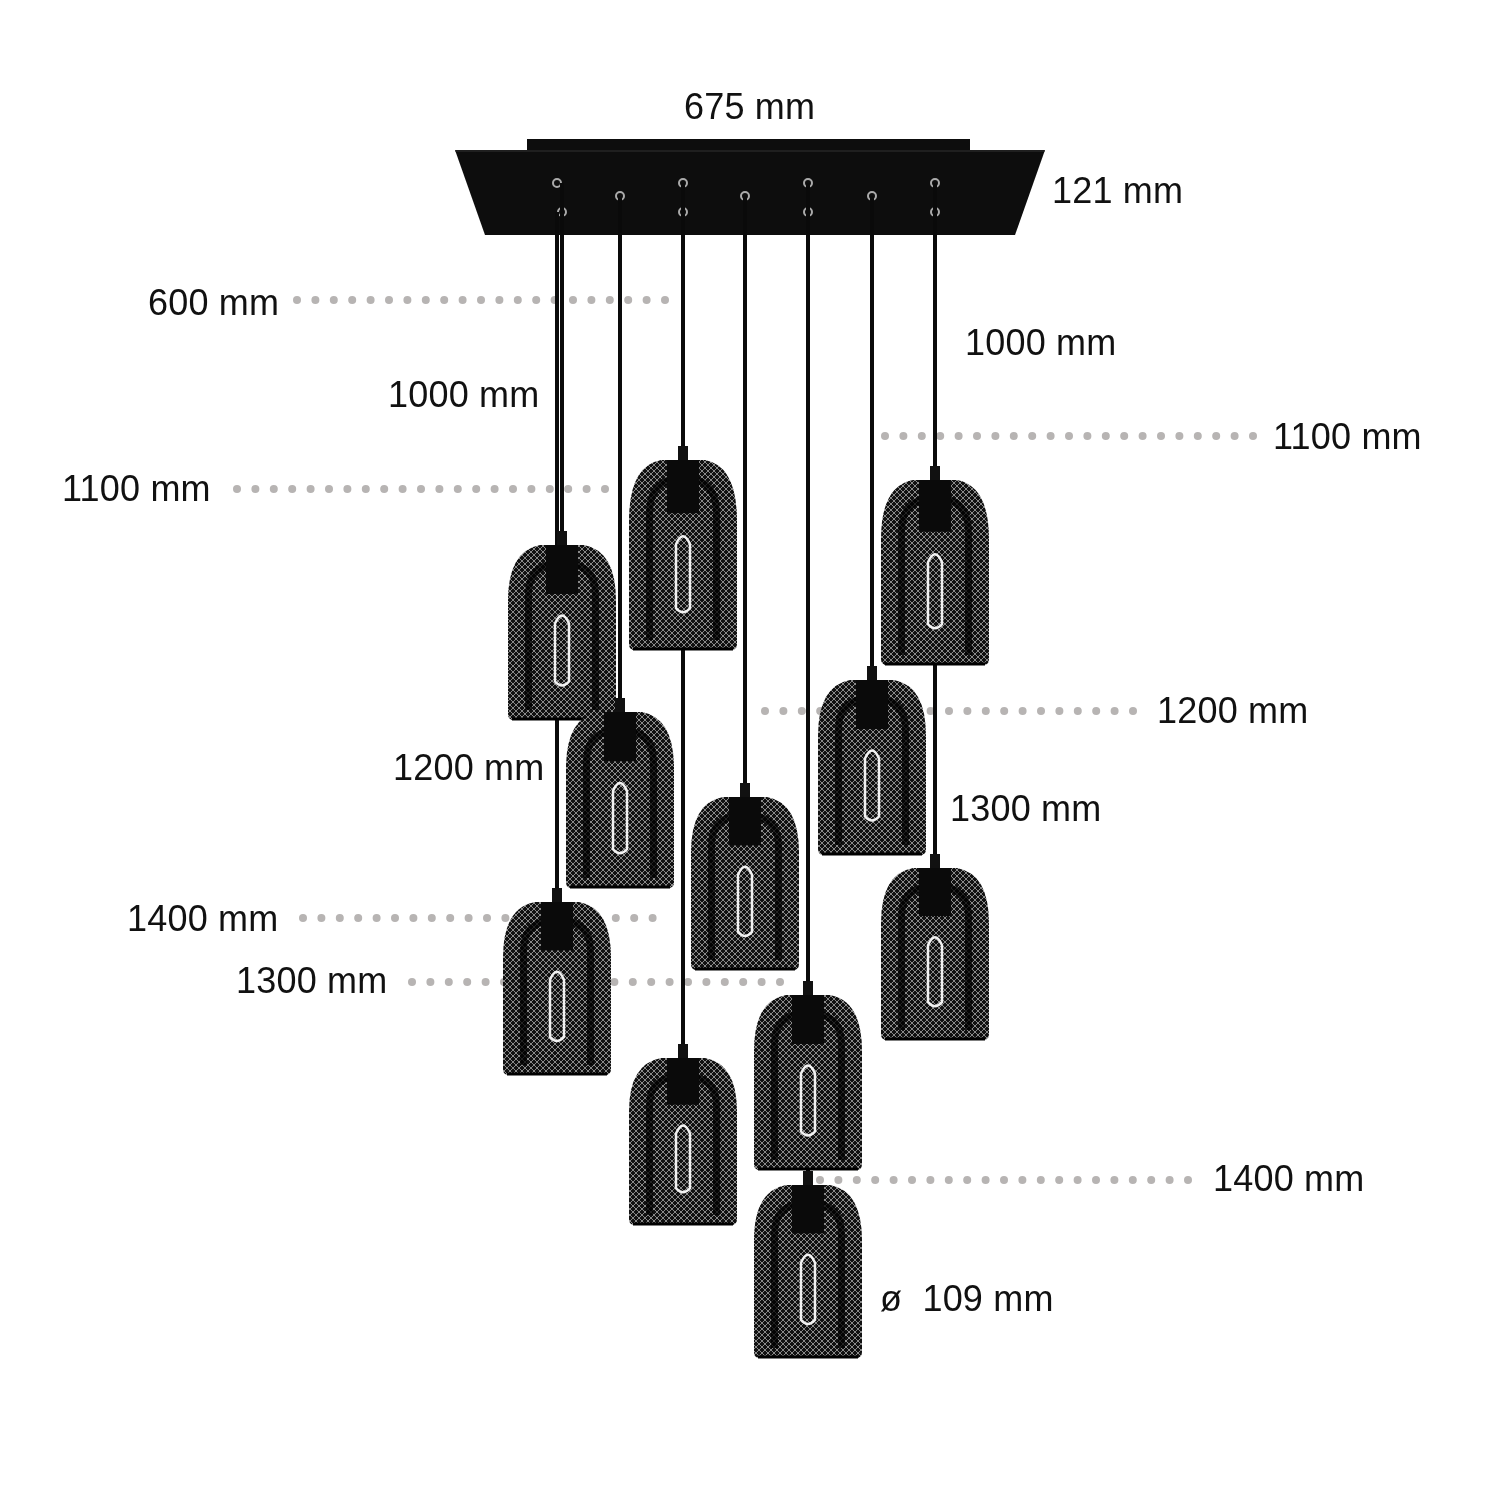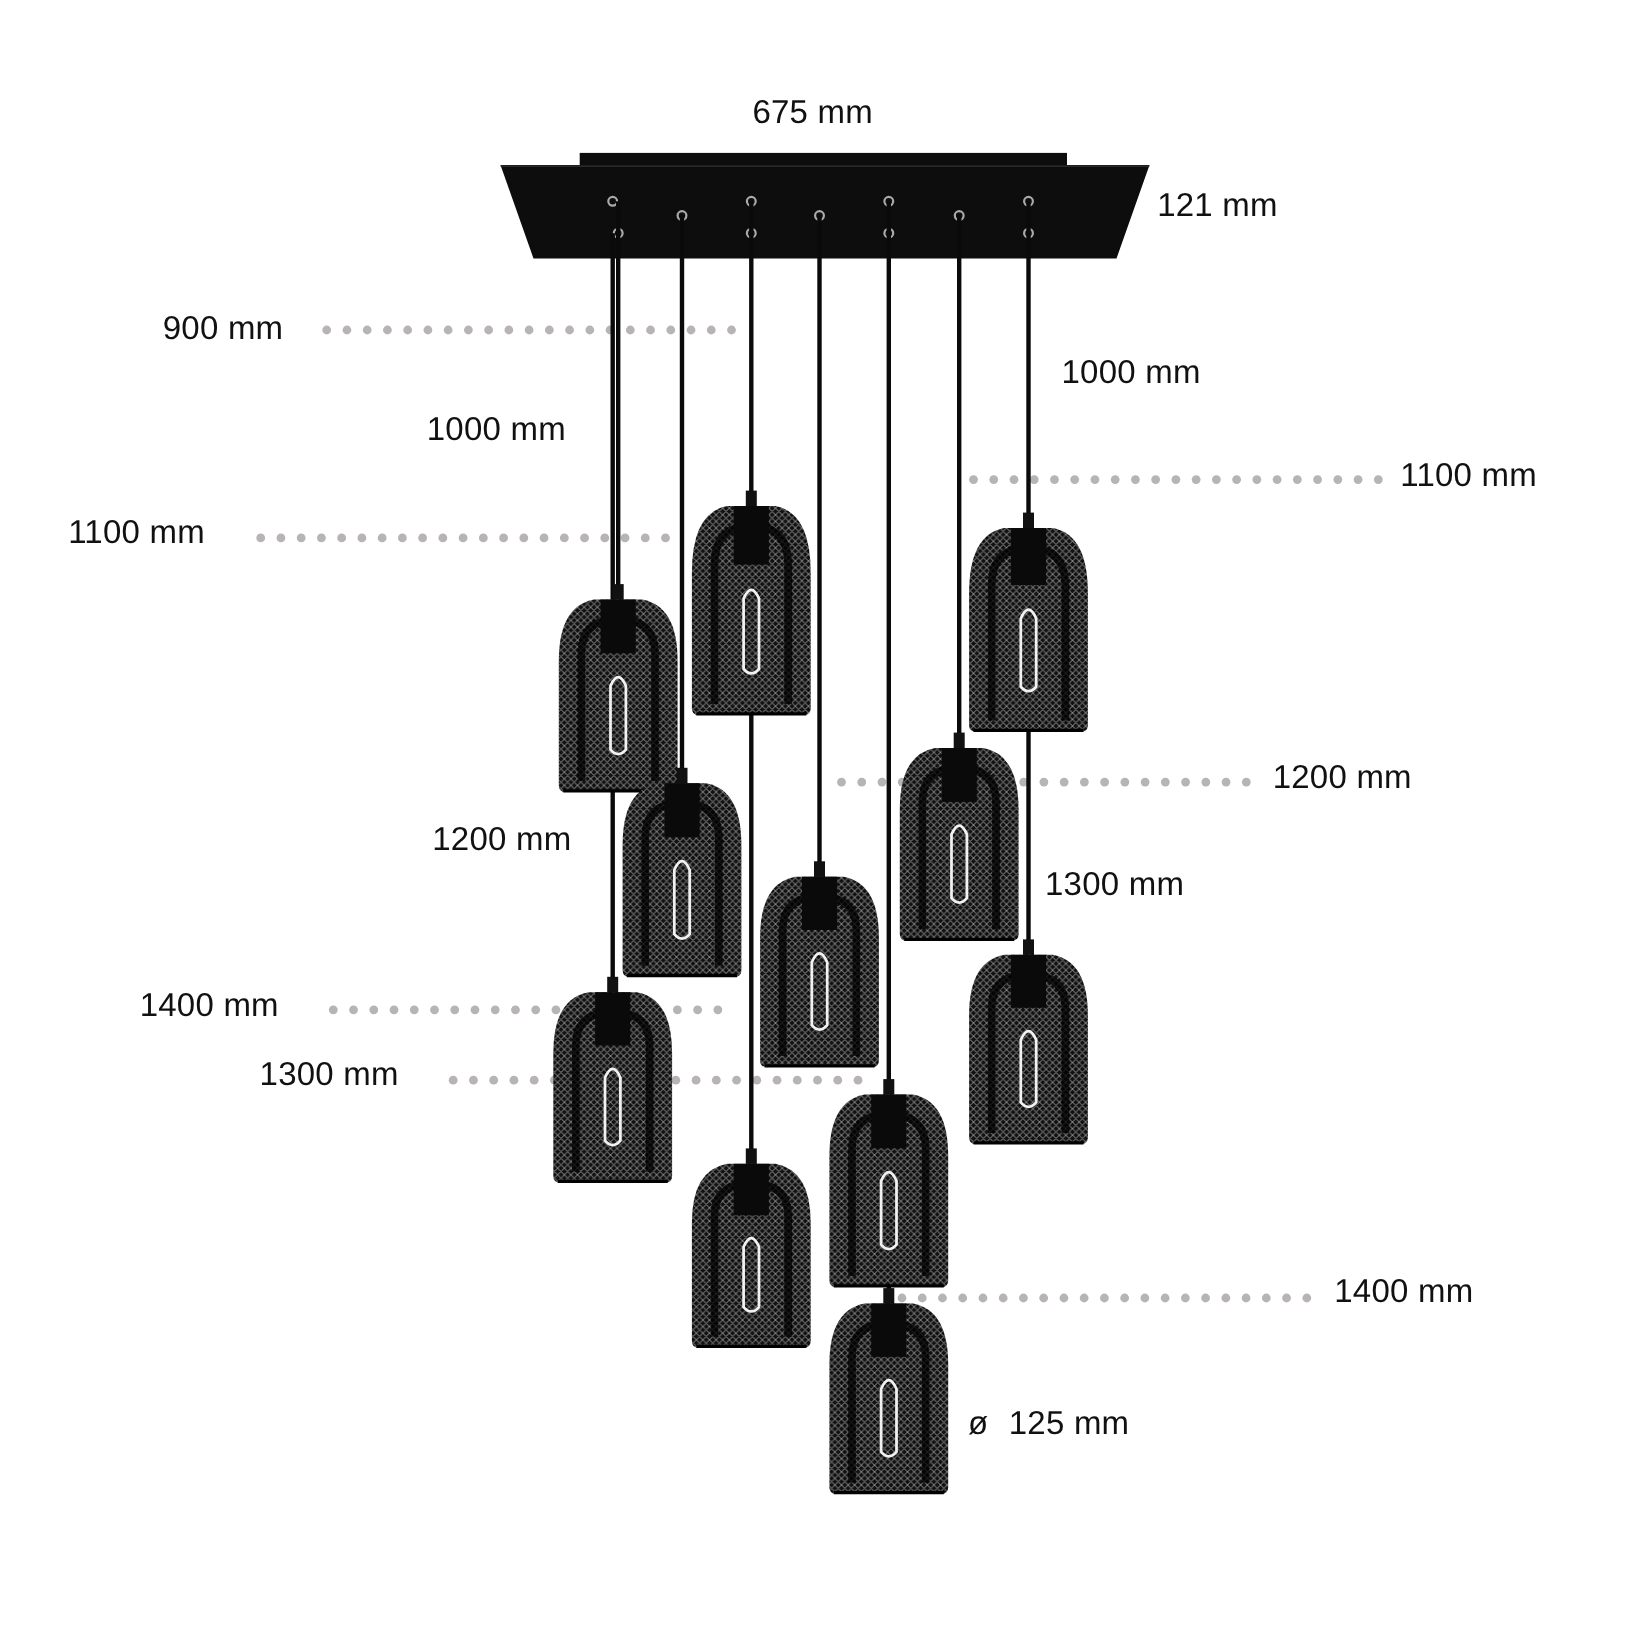--- a/index.html
+++ b/index.html
@@ -1,18 +1,18 @@
 <!DOCTYPE html>
 <html><head>
 <meta charset="utf-8">
 <style>
   html, body { margin:0; padding:0; background:#ffffff; }
   body { width:1500px; height:1500px; position:relative; overflow:hidden; font-family:"Liberation Sans", sans-serif; }
   #stage { position:absolute; left:0; top:0; width:1500px; height:1500px; }
-  .label { position:absolute; font-size:30px; color:#111; white-space:nowrap; letter-spacing:0.2px; }
+  .label { position:absolute; font-size:36px; color:#111; white-space:nowrap; letter-spacing:0.2px; }
   svg { position:absolute; left:0; top:0; }
 </style>
 </head>
 <body>
 
 <div id="stage">
   <svg id="art" width="1500" height="1500" viewBox="0 0 1500 1500">
     <defs>
       <pattern id="mesh" width="6" height="6" patternUnits="userSpaceOnUse">
         <rect width="6" height="6" fill="#111"></rect>
@@ -300,30 +300,30 @@
           <path d="M 801 1319.94 L 801 1262.74 Q 808 1246.74 815 1262.74 L 815 1319.94 Q 808 1327.94 801 1319.94 Z" fill="none" stroke="#f2f2f2" stroke-width="2.5"></path>
           <line x1="758" y1="1357" x2="858" y2="1357" stroke="#000" stroke-width="3"></line>
         </g>
       </g>
   </svg>
 
   <div class="label" style="left:684px; top:86px;">675 mm</div>
   <div class="label" style="left:1052px; top:170px;">121 mm</div>
 
   <div id="len-labels">
-      <div class="label" style="left: 148px; top: 282px;">900 mm</div>
+      <div class="label" style="left: 148px; top: 282px;">600 mm</div>
       <div class="label" style="left: 388px; top: 374px;">1000 mm</div>
       <div class="label" style="left: 62px; top: 468px;">1100 mm</div>
       <div class="label" style="left: 965px; top: 322px;">1000 mm</div>
       <div class="label" style="left: 1273px; top: 416px;">1100 mm</div>
       <div class="label" style="left: 1157px; top: 690px;">1200 mm</div>
       <div class="label" style="left: 393px; top: 747px;">1200 mm</div>
       <div class="label" style="left: 950px; top: 788px;">1300 mm</div>
       <div class="label" style="left: 127px; top: 898px;">1400 mm</div>
       <div class="label" style="left: 236px; top: 960px;">1300 mm</div>
       <div class="label" style="left: 1213px; top: 1158px;">1400 mm</div>
     </div>
 
   <div class="label" style="left:880px; top:1278px;">
     <span>ø</span>
-    <span style="margin-left:10px;">125 mm</span>
+    <span style="margin-left:10px;">109 mm</span>
   </div>
 </div>
 
 </body></html>

